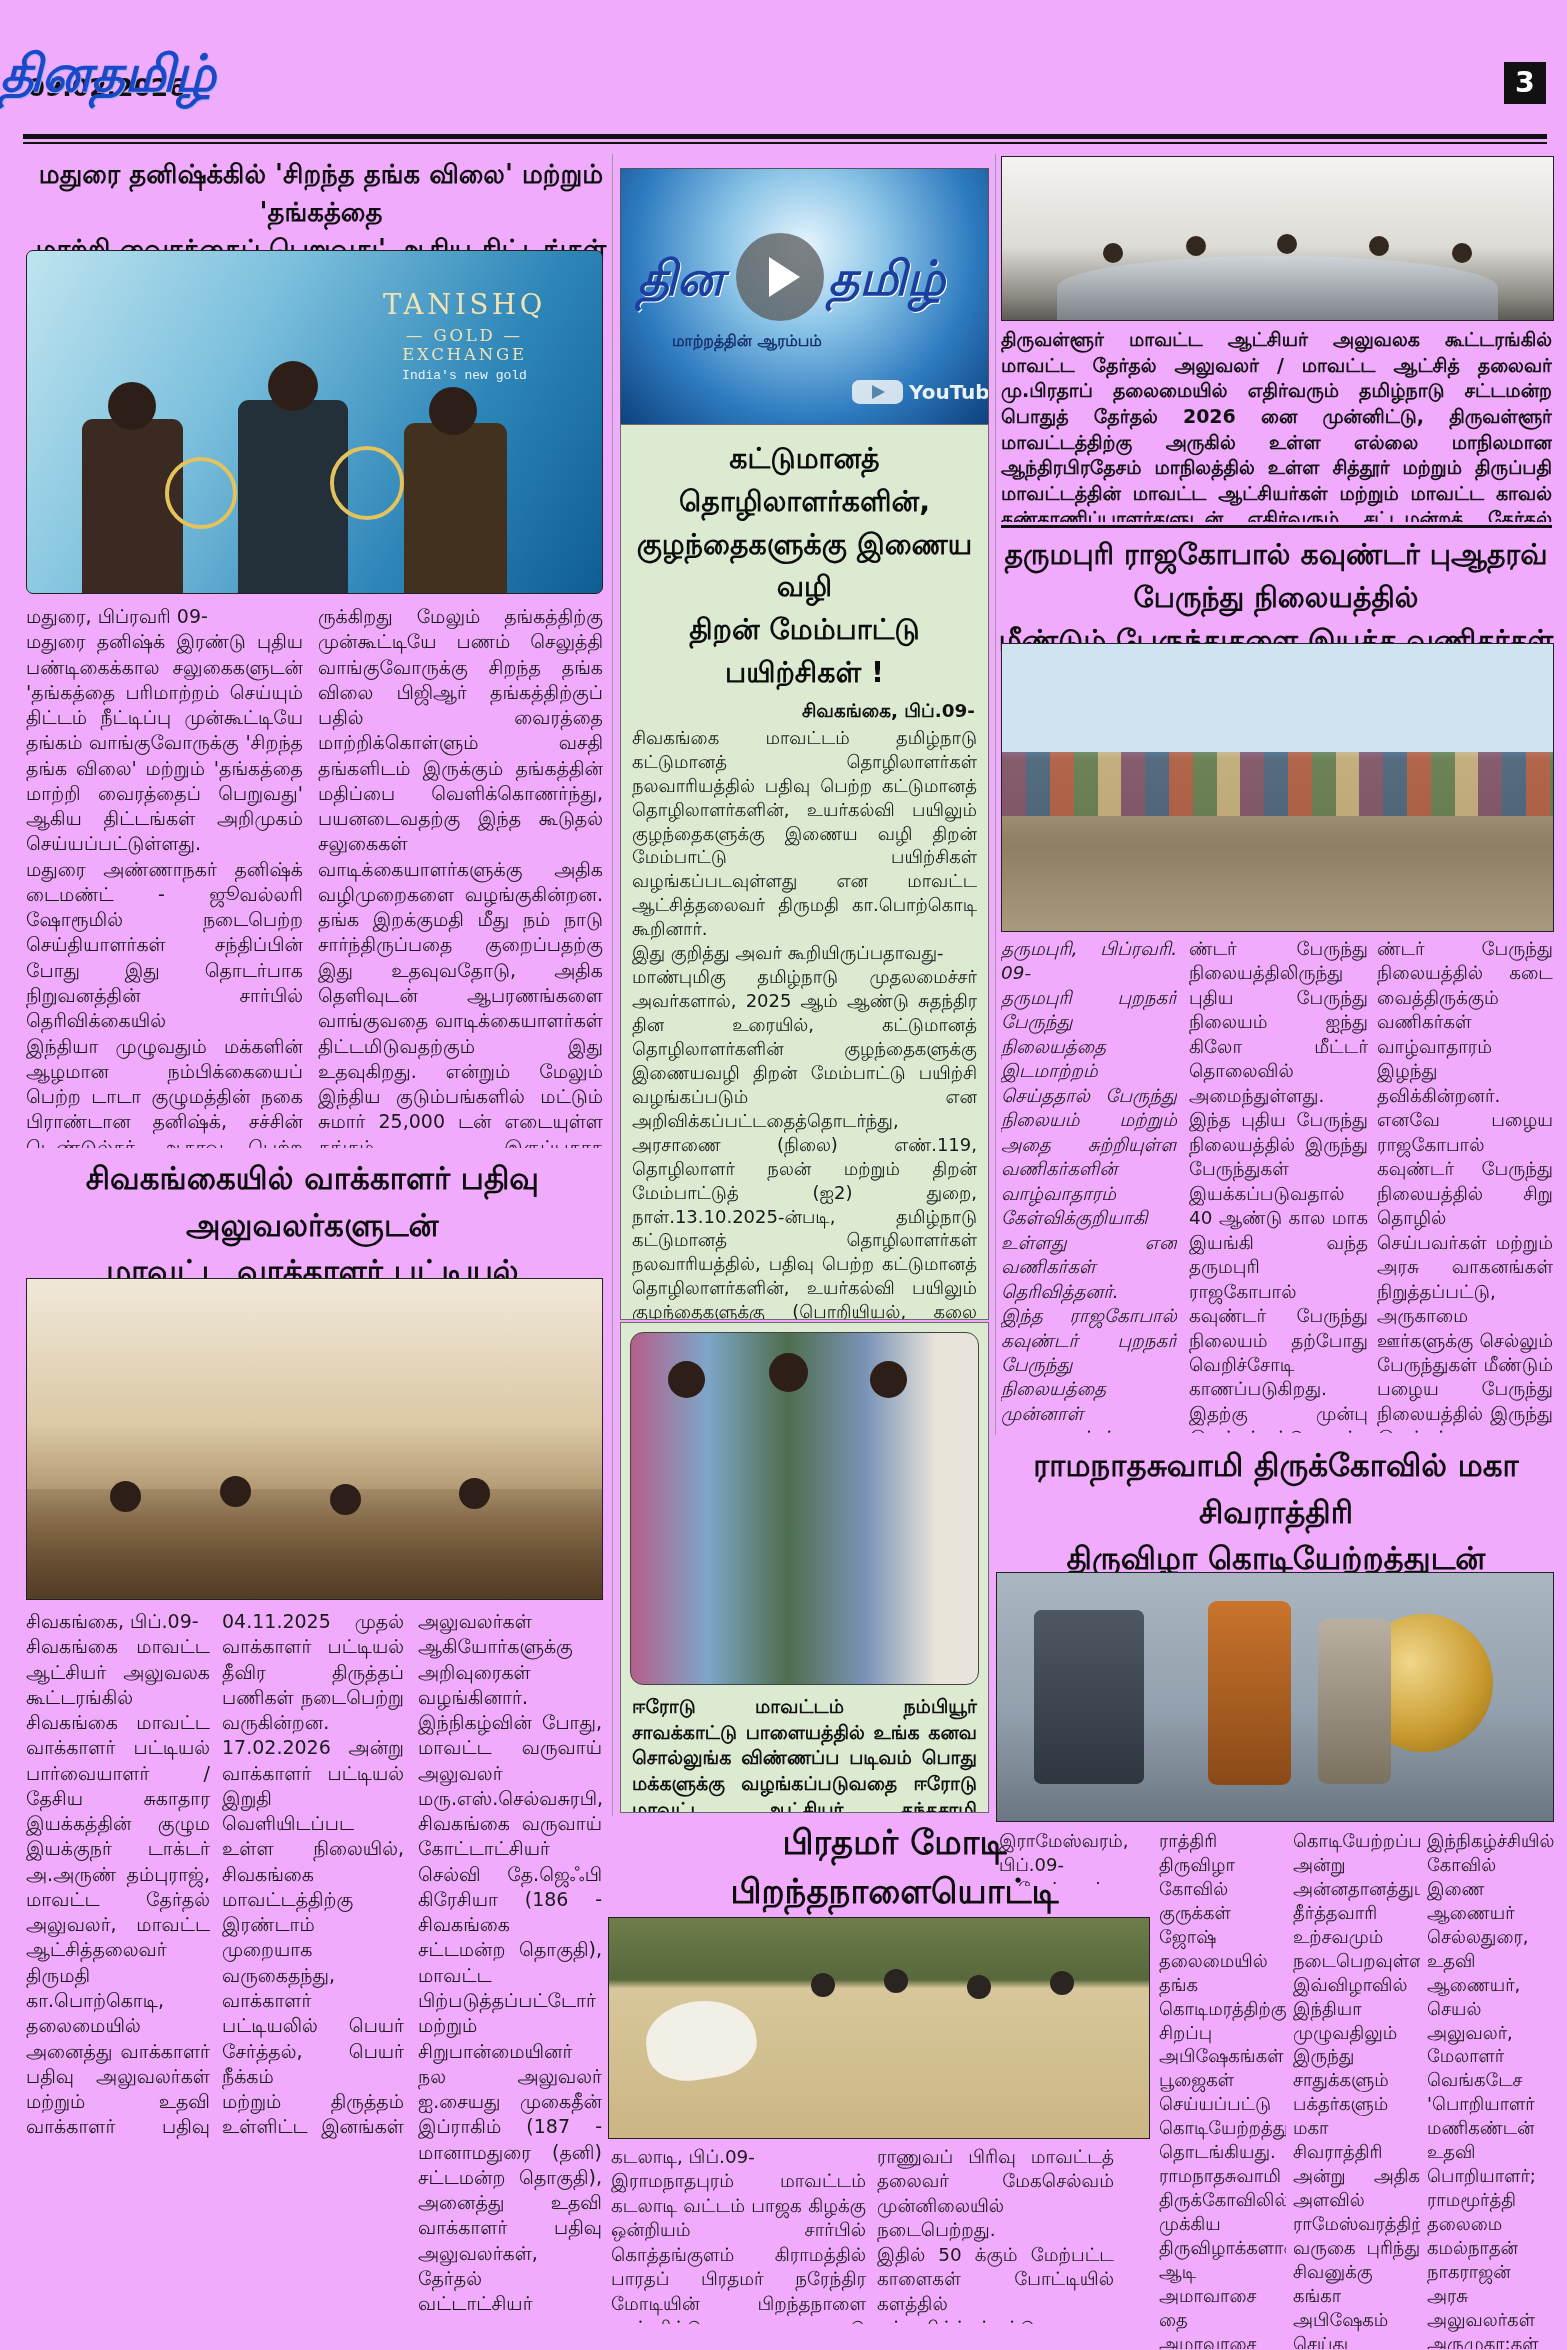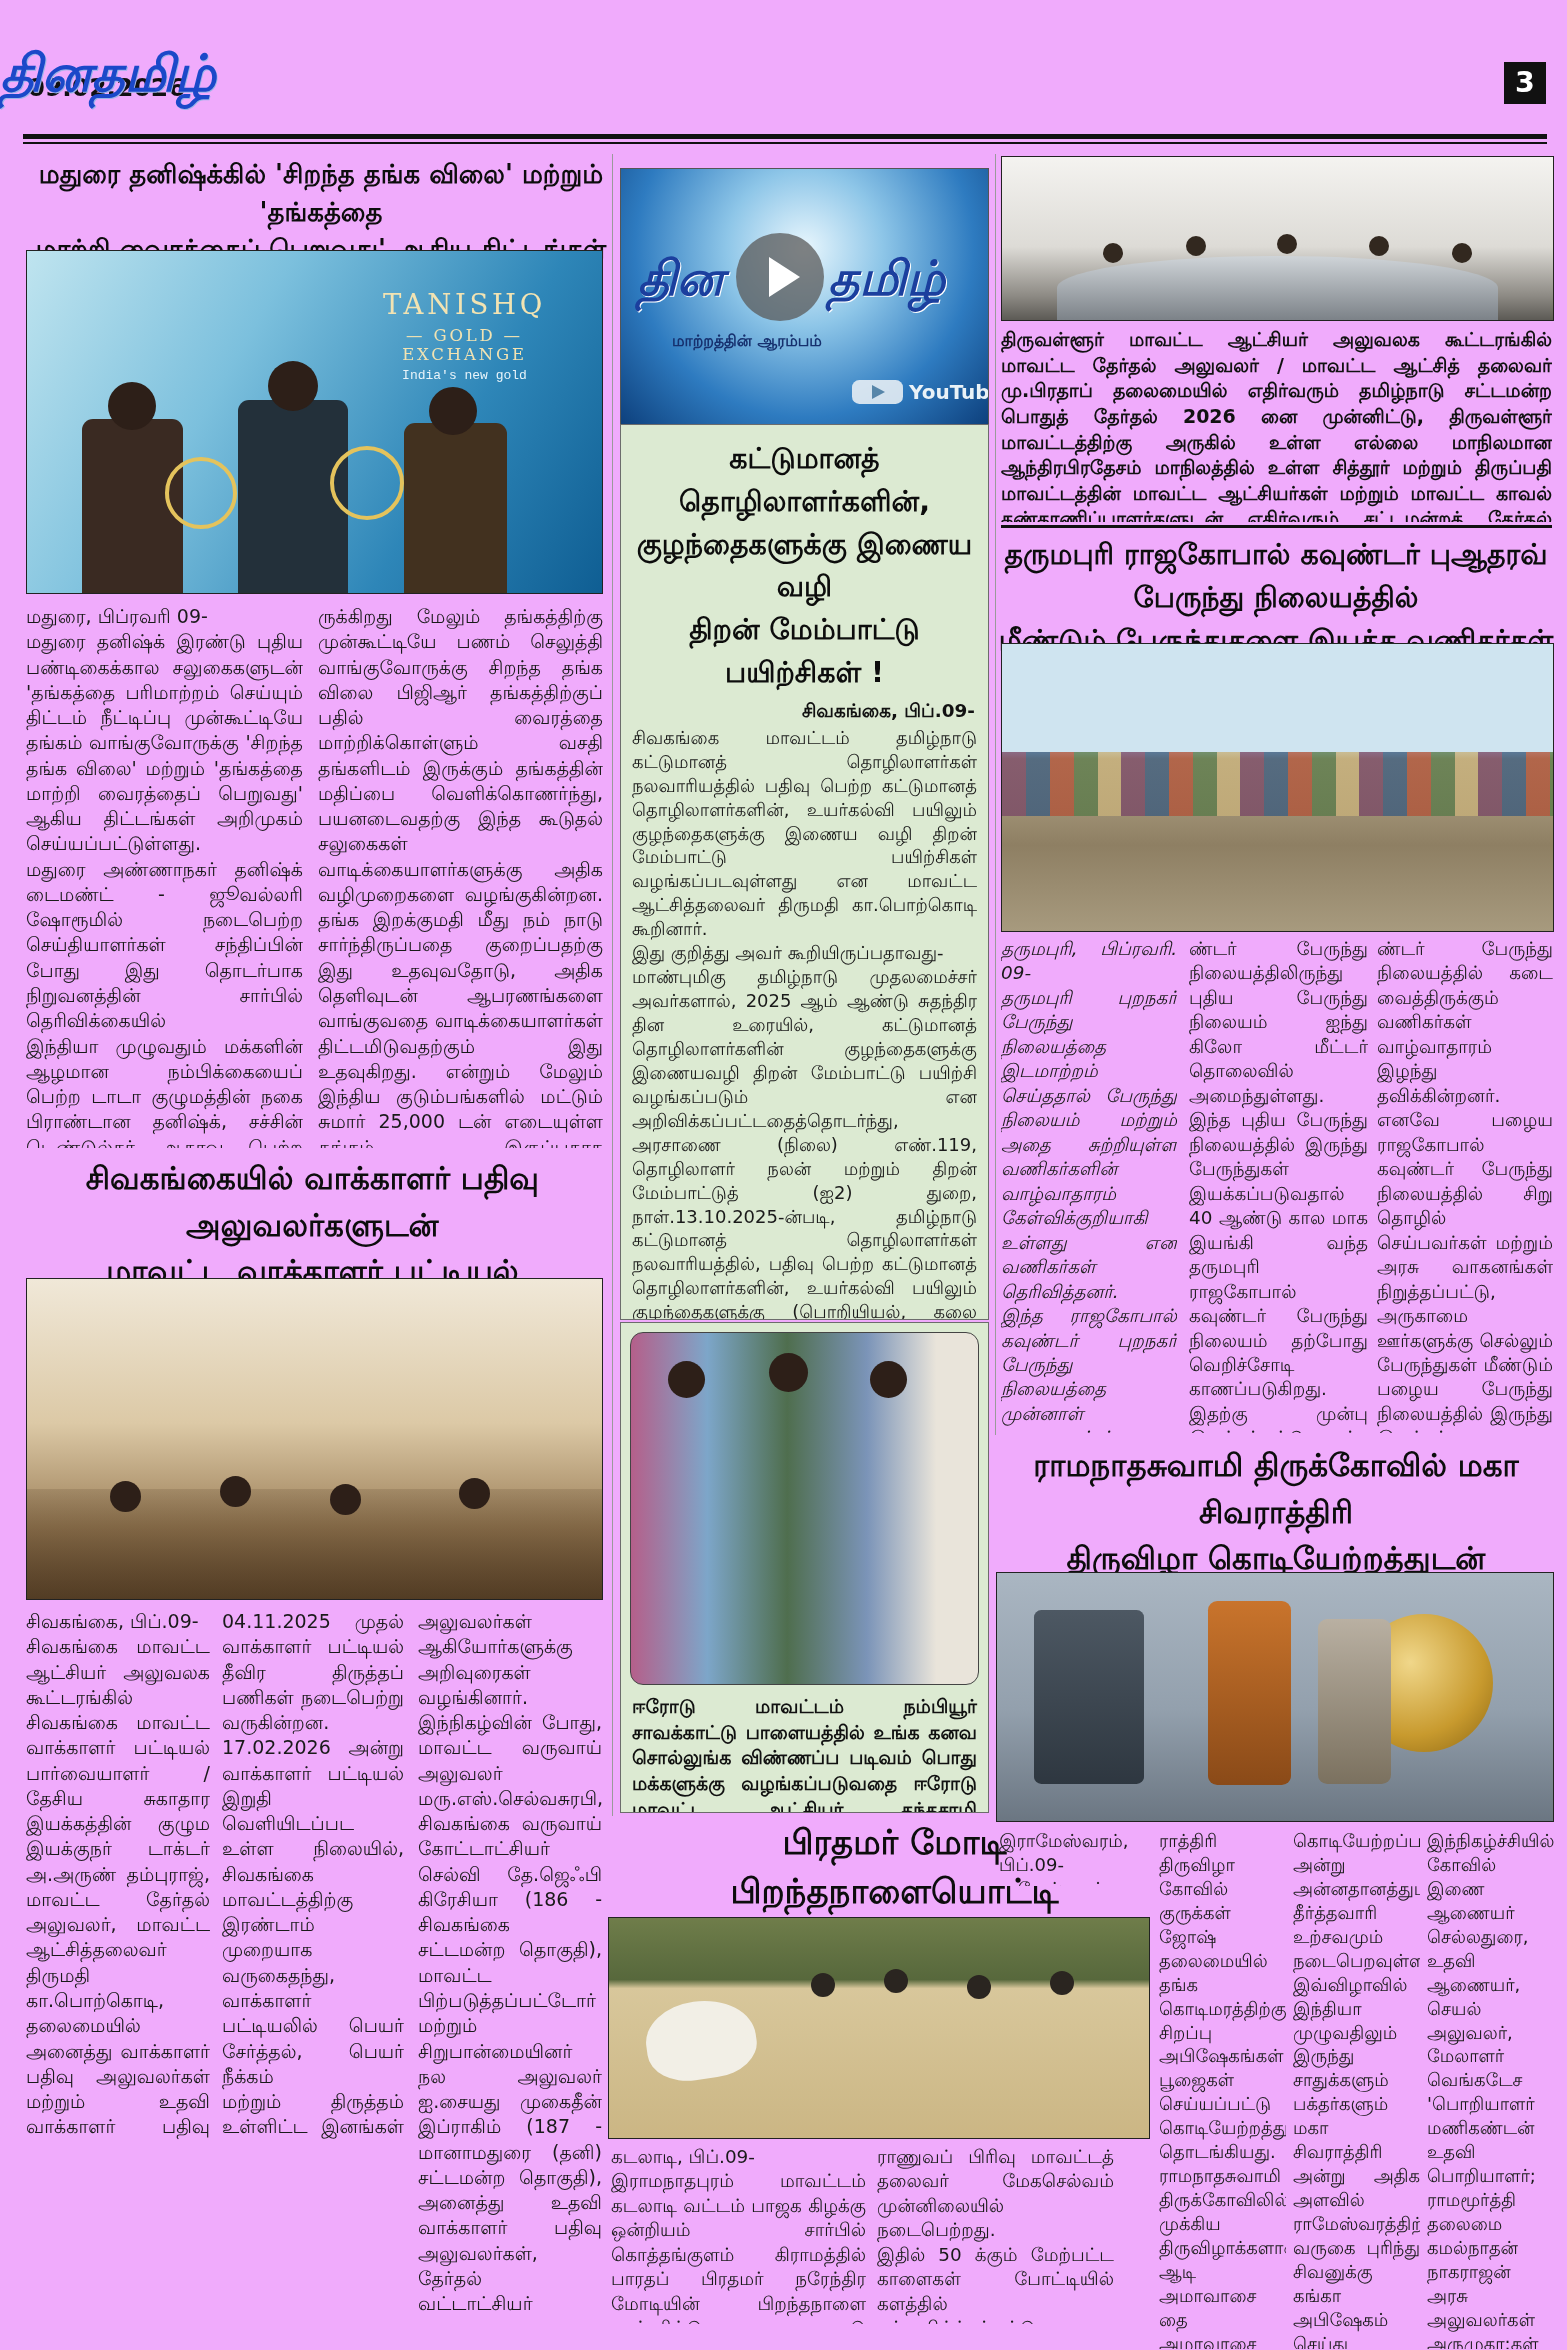--- a/index.html
+++ b/index.html
@@ -7,21 +7,21 @@
         font-family:"DejaVu Sans","Liberation Sans",sans-serif;color:#111;overflow:hidden;}
   .abs{position:absolute;}
   .headline{font-weight:bold;text-align:center;white-space:pre-line;color:#0d0d0d;}
   .body-col{font-size:19px;line-height:1.33;text-align:justify;white-space:pre-line;overflow:hidden;color:#1a1a1a;}
   .caption{font-size:19px;line-height:1.35;text-align:justify;white-space:pre-line;font-weight:600;}
   .rule{background:#111;}
   .vrule{background:#9a9a9a;width:0.9px;}
   .photo{border:1.8px solid #222;overflow:hidden;position:absolute;}
   .greenbox{background:#dcead2;border:1.8px solid #6c6c6c;position:absolute;overflow:hidden;}
   
-  .ph-tanishq{background:linear-gradient(120deg,#bfe4ef 0%,#7cc0dd 35%,#2e86b8 70%,#0f5e93 100%);}
+  .ph-tanishq{background:linear-gradient(120deg,#bfe4ef 0%,#7cc0dd 35%,#2e86b8 70%,#0f5e93 100%);border-radius:7px;}
   .ph-meet{background:linear-gradient(180deg,#f0e8d8 0%,#dcc9a6 45%,#9c7f58 78%,#6e5538 100%);}
   .ph-conf{background:linear-gradient(180deg,#f4f3f0 0%,#dddbd6 55%,#8e8b85 85%,#5c5a55 100%);}
   .ph-crowd{background:linear-gradient(180deg,#cfe4f0 0%,#cfe4f0 38%,#b7a98c 40%,#8e7f63 70%,#a79a7e 100%);}
   .ph-people{background:linear-gradient(90deg,#b55f8a 0%,#7da6c9 22%,#4f6e4e 45%,#7b94b8 68%,#e9e4da 88%);}
   .ph-arena{background:linear-gradient(180deg,#6f7d4a 0%,#57683c 28%,#d8c79b 32%,#cbb684 100%);}
   .ph-temple{background:linear-gradient(180deg,#aab6c2 0%,#93a0ad 55%,#6b7682 100%);}
   .silhouette{position:absolute;background:#3a2a22;border-radius:11px 11px 0 0;}
   .head-dot{position:absolute;background:#2d1f18;border-radius:50%;}
   .gold-ring{position:absolute;border:4.6px solid #e4c35c;border-radius:50%;}
   .play-circle{position:absolute;width:88px;height:88px;border-radius:50%;background:rgba(90,90,90,.75);}

